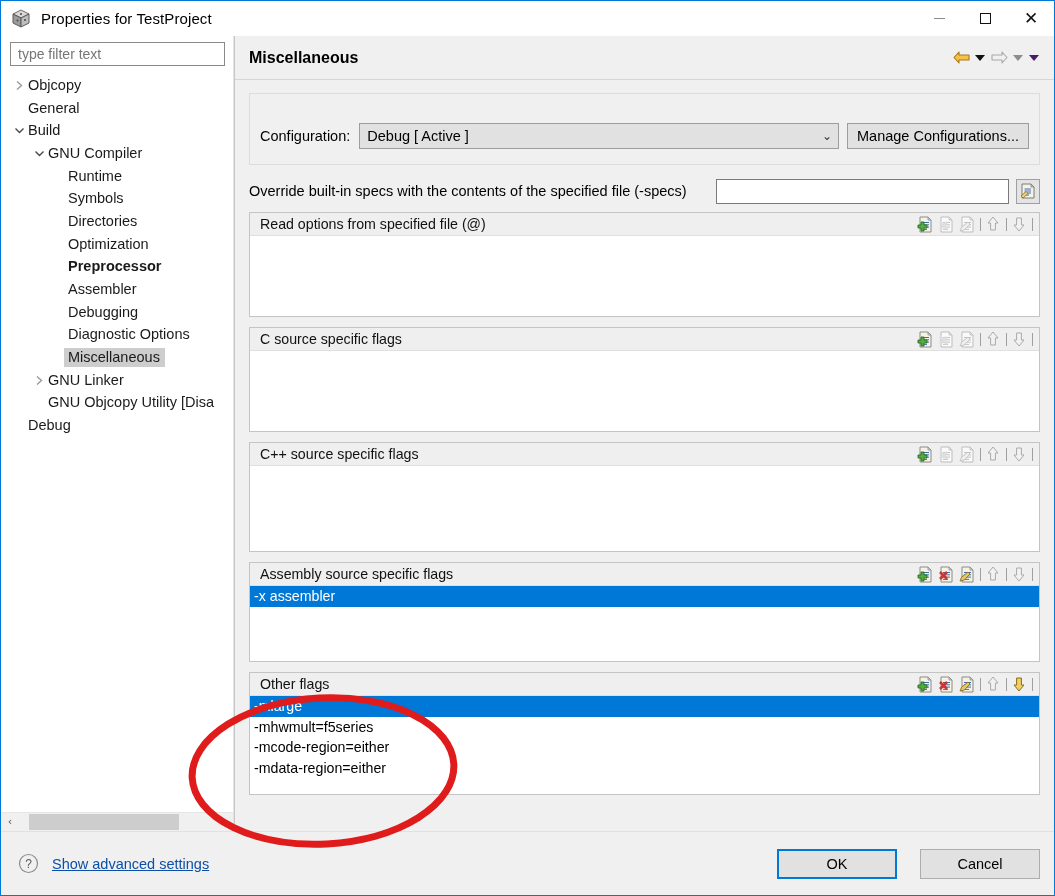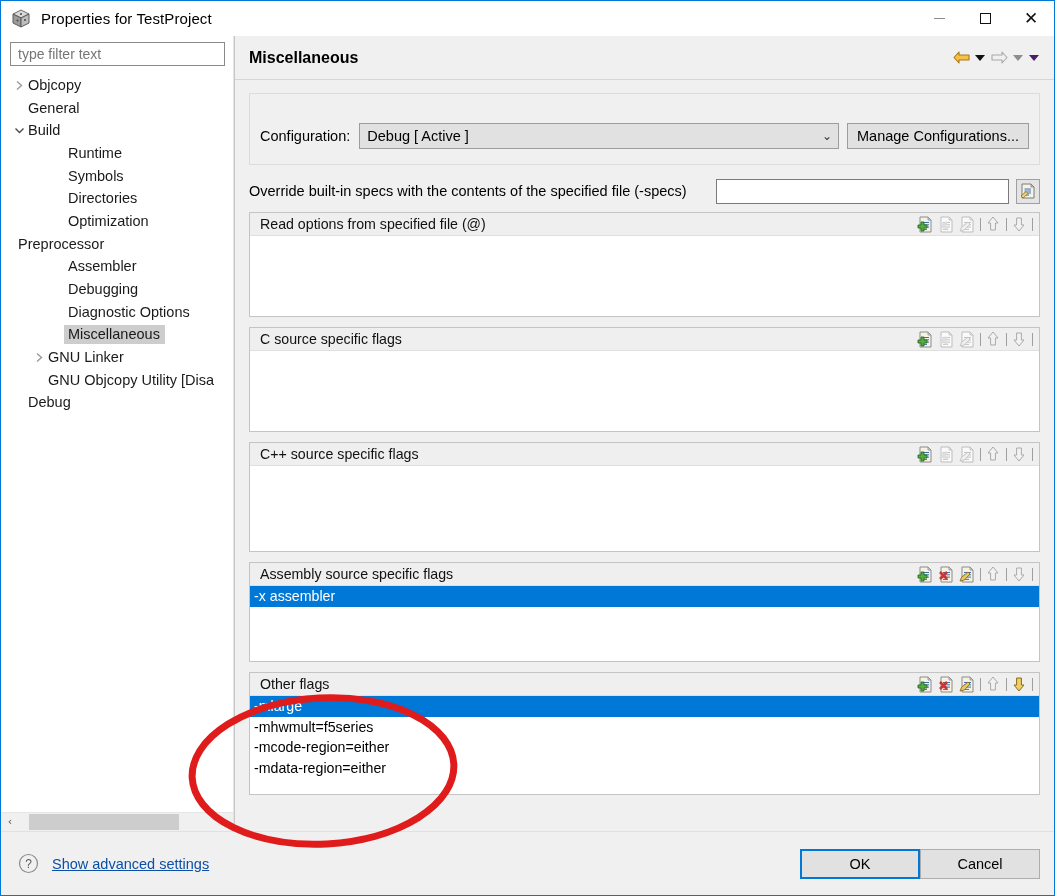--- a/index.html
+++ b/index.html
@@ -130,21 +130,21 @@
   .li.sel{background:#0078d7;color:#fff;}
   
   .bottombar{
     height:63px;flex:0 0 63px;background:#f0f0f0;display:flex;align-items:center;
     padding:0 14px 0 16px;border-top:1px solid #e1e1e1;position:relative;
   }
   .help-ic{width:22px;height:22px;flex:0 0 22px;display:flex;align-items:center;justify-content:center;}
   .adv-link{
     margin-left:13px;font-size:14.5px;color:#0b4fa8;text-decoration:underline;cursor:pointer;
   }
-  .dlgbtns{margin-left:auto;display:flex;gap:0;}
+  .dlgbtns{margin-left:auto;display:flex;gap:23px;}
   .dbtn{
     width:120px;height:30px;border:1px solid #adadad;background:#e1e1e1;
     display:flex;align-items:center;justify-content:center;font-size:14.5px;box-sizing:border-box;
   }
   .dbtn.def{border:2px solid #0078d7;}
   
   .annot{position:absolute;pointer-events:none;}
 </style>
 </head>
 <body>
@@ -196,37 +196,45 @@
             <span class="tlabel">General</span>
           </div>
           <div class="tnode" style="padding-left: 10px;">
             <span class="twist">
               <svg width="11" height="9" viewBox="0 0 11 9">
                 <polyline points="1.5,2.5 5.5,6.5 9.5,2.5" fill="none" stroke="#4a4a4a" stroke-width="1.4"></polyline>
               </svg>
             </span>
             <span class="tlabel">Build</span>
           </div>
+          <div class="tnode" style="padding-left: 30px;">
+            <span class="twist">
+              <svg width="11" height="9" viewBox="0 0 11 9">
+                <polyline points="1.5,2.5 5.5,6.5 9.5,2.5" fill="none" stroke="#4a4a4a" stroke-width="1.4"></polyline>
+              </svg>
+            </span>
+            <span class="tlabel">GNU Compiler</span>
+          </div>
           <div class="tnode" style="padding-left: 50px;">
             <span class="twist"></span>
             <span class="tlabel">Runtime</span>
           </div>
           <div class="tnode" style="padding-left: 50px;">
             <span class="twist"></span>
             <span class="tlabel">Symbols</span>
           </div>
           <div class="tnode" style="padding-left: 50px;">
             <span class="twist"></span>
             <span class="tlabel">Directories</span>
           </div>
           <div class="tnode" style="padding-left: 50px;">
             <span class="twist"></span>
             <span class="tlabel">Optimization</span>
           </div>
-          <div class="tnode" style="">
+          <div class="tnode" style="padding-left: 50px; font-weight: bold;">
             <span class="twist"></span>
             <span class="tlabel">Preprocessor</span>
           </div>
           <div class="tnode" style="padding-left: 50px;">
             <span class="twist"></span>
             <span class="tlabel">Assembler</span>
           </div>
           <div class="tnode" style="padding-left: 50px;">
             <span class="twist"></span>
             <span class="tlabel">Debugging</span>

